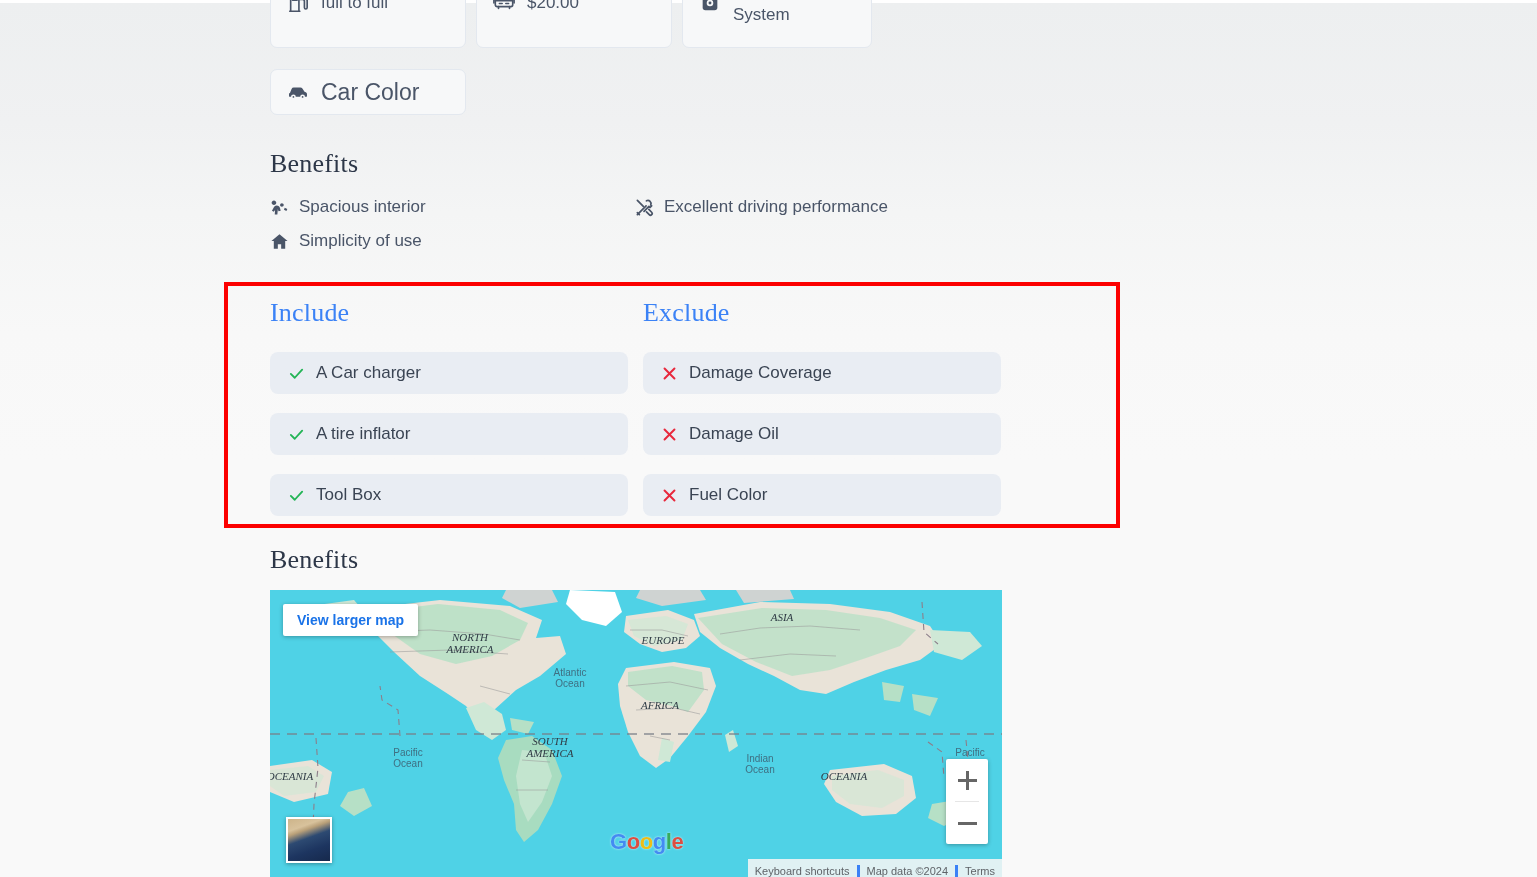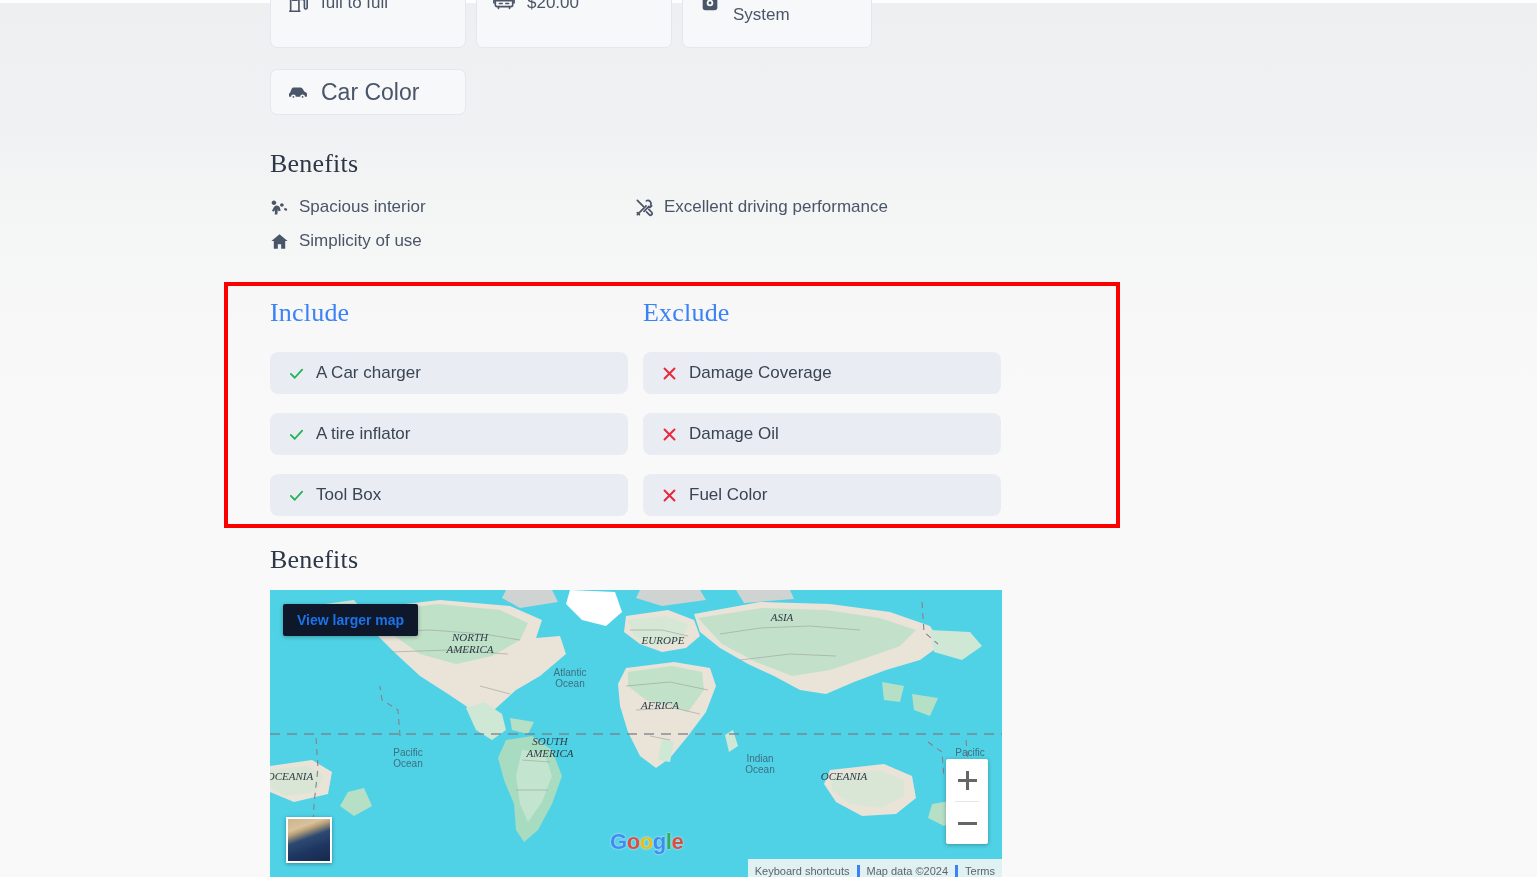--- a/index.html
+++ b/index.html
@@ -190,21 +190,21 @@
     background: #4fd2e6;
   }
 
   
   .map-svg { position: absolute; left: 0; top: 0; display: block; }
 
   .view-larger {
     position: absolute;
     left: 13px;
     top: 14px;
-    background: #0f172a;
+    background: #ffffff;
     border-radius: 2px;
     box-shadow: 0 1px 4px rgba(0,0,0,.3);
     padding: 8px 14px;
     font-size: 14px;
     color: #1a73e8;
     font-weight: 600;
     cursor: pointer;
   }
 
   .zoom-ctrl {

